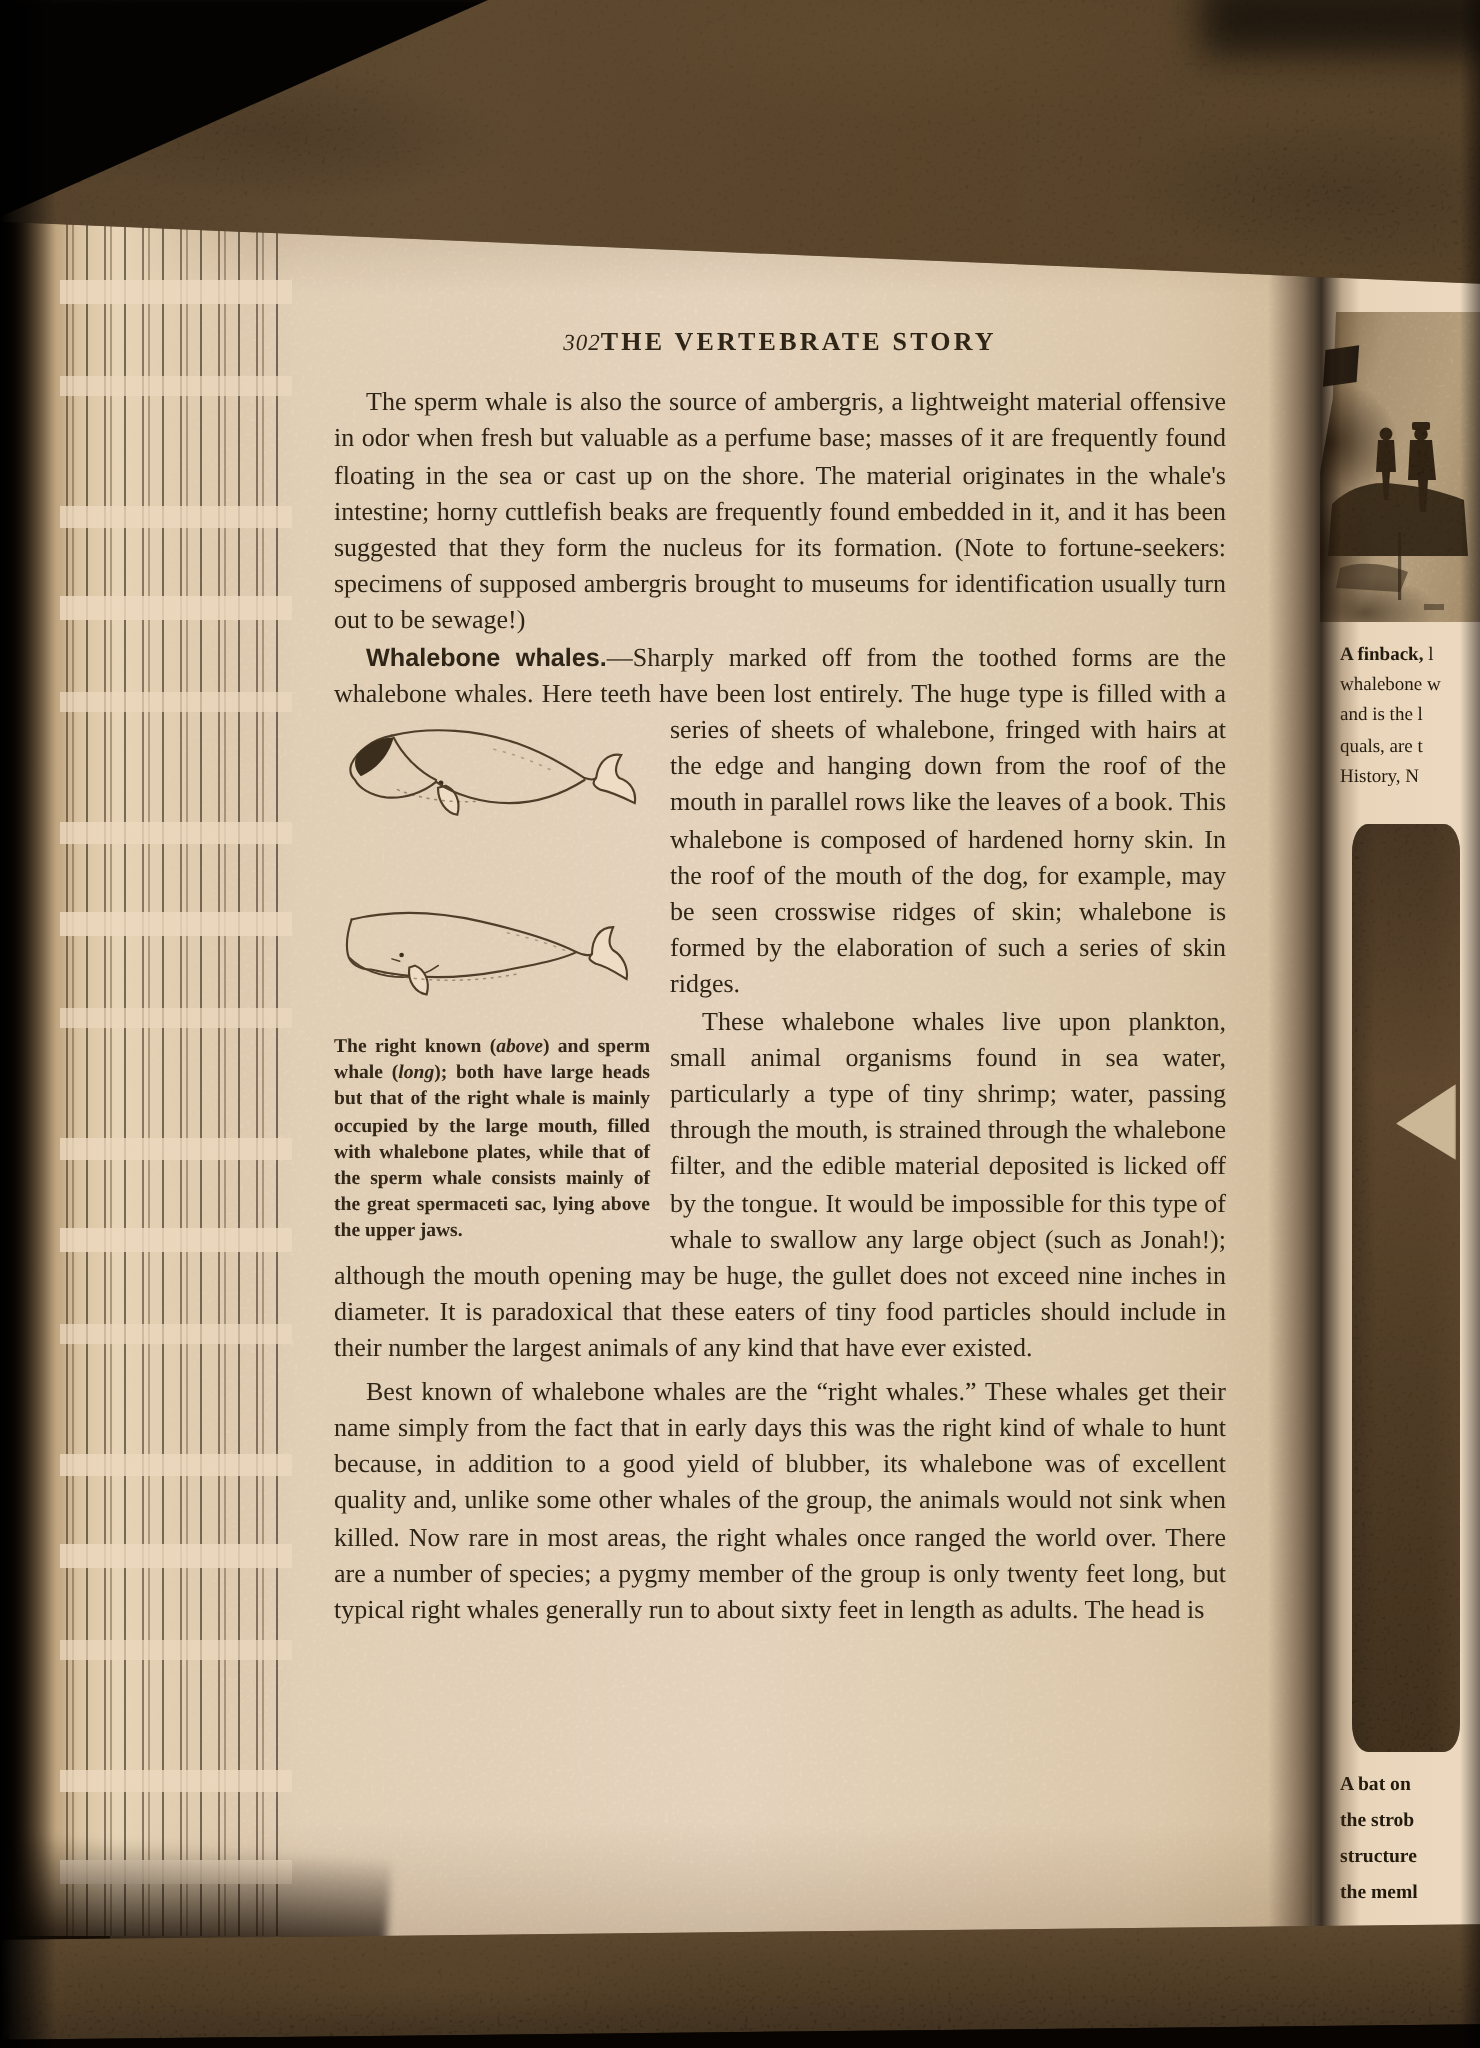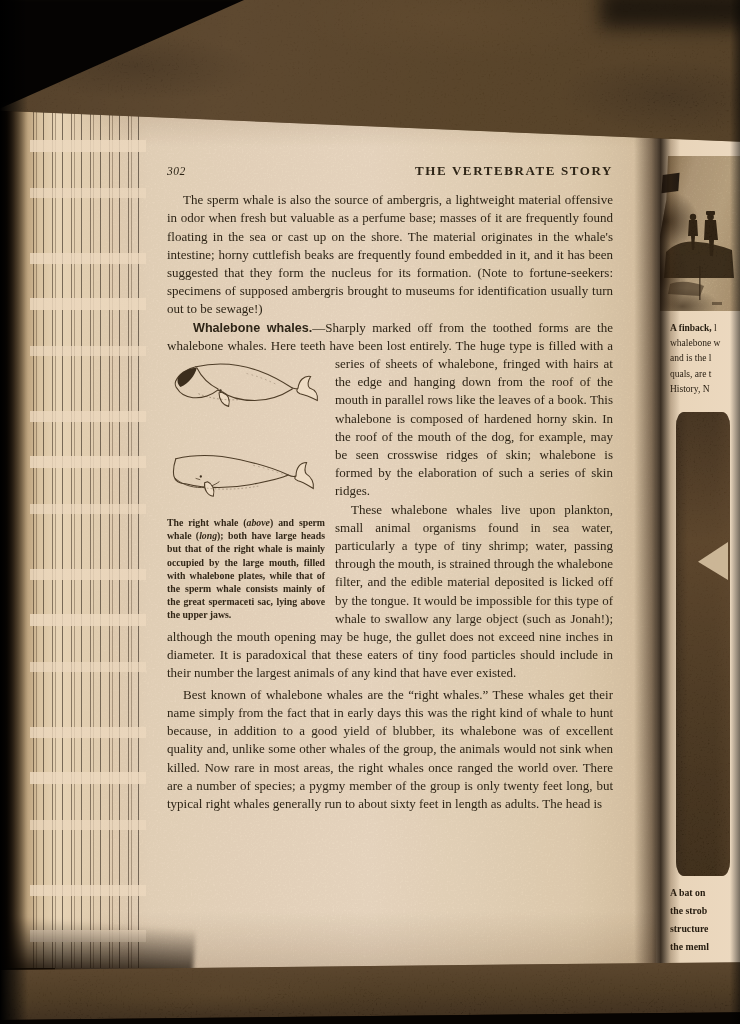--- a/index.html
+++ b/index.html
@@ -83,27 +83,27 @@
       rgba(238,220,196,0) 46px 82px, rgba(236,216,190,.7) 82px 92px,
       rgba(238,220,196,0) 92px 147px, rgba(236,216,190,.8) 147px 158px);
   }
 
   
   .content{
     position:absolute;left:112px;top:58px;width:446px;
     color:#2e2517;font-size:13px;line-height:18.2px;text-align:justify;
     text-rendering:optimizeLegibility;
   }
-  .head-row{display:flex;justify-content:space-between;align-items:baseline;}
+  .head-row{display:flex;justify-content:center;align-items:baseline;}
   .folio{font-style:italic;font-size:11.5px;letter-spacing:.5px;}
   .rhead{font-weight:bold;font-size:13px;letter-spacing:1.6px;}
   .para{margin:0;text-indent:16px;}
   .p1{margin-top:11px;}
   .p4{margin-top:3px;}
-  .lead{font-weight:bold;font-family:"Liberation Sans","DejaVu Sans",sans-serif;font-size:12.6px;margin-left:10px;}
+  .lead{font-weight:bold;font-family:"Liberation Sans","DejaVu Sans",sans-serif;font-size:12.6px;}
   .figblock{float:left;width:158px;margin:5px 10px 0 0;display:block;text-indent:0;}
   .whale{display:block;}
   .whale1{margin:2px 0 0 2px;}
   .whale2{margin:36px 0 0 2px;}
   .caption{
     display:block;margin-top:14px;font-size:9.8px;line-height:13.2px;
     font-weight:bold;color:#322718;text-align:justify;
   }
   .caption i{}
 
@@ -206,21 +206,21 @@
               <path d="M6,27 C12,33 22,37 34,37 C42,37 48,34 52,31" stroke-width=".9"></path>
               <circle cx="33" cy="25.5" r="1.2" fill="#3c2e1d" stroke="none"></circle>
               <path d="M28,27.5 l4,1.2" stroke-width=".8"></path>
               <path d="M40,31 C45,33 48,39 46,46 C40,45 36,39 37,32 Z" fill="#eedcc4"></path>
               <path d="M132,25 C132,17 136,11 143,11 C141,16 140,20 143,23 C148,26 151,32 150,38 C145,35 139,31 134,30 C130,28 130,27 132,25 Z" fill="#eedcc4"></path>
               <path d="M20,34 C42,40 70,40 95,35" stroke-dasharray="1 3" opacity=".45" stroke-width=".8"></path>
               <path d="M88,14 C102,17 114,21 122,25" stroke-dasharray="1 4" opacity=".35" stroke-width=".8"></path>
             </g>
           </svg>
 
-          <span class="caption"><span>The right whale (</span><i>above</i><span>) and sperm whale (</span><i>long</i><span>); both have large heads but that of the right whale is mainly occupied by the large mouth, filled with whalebone plates, while that of the sperm whale consists mainly of the great spermaceti sac, lying above the upper jaws.</span></span>
+          <span class="caption"><span>The right known (</span><i>above</i><span>) and sperm whale (</span><i>long</i><span>); both have large heads but that of the right whale is mainly occupied by the large mouth, filled with whalebone plates, while that of the sperm whale consists mainly of the great spermaceti sac, lying above the upper jaws.</span></span>
 
         </span><span>is filled with a series of sheets of whalebone, fringed with hairs at the edge and hanging down from the roof of the mouth in parallel rows like the leaves of a book. This whalebone is composed of hardened horny skin. In the roof of the mouth of the dog, for example, may be seen crosswise ridges of skin; whalebone is formed by the elaboration of such a series of skin ridges.</span></p>
 
       <p class="para">These whalebone whales live upon plankton, small animal organisms found in sea water, particularly a type of tiny shrimp; water, passing through the mouth, is strained through the whalebone filter, and the edible material deposited is licked off by the tongue. It would be impossible for this type of whale to swallow any large object (such as Jonah!); although the mouth opening may be huge, the gullet does not exceed nine inches in diameter. It is paradoxical that these eaters of tiny food particles should include in their number the largest animals of any kind that have ever existed.</p>
       <p class="para p4">Best known of whalebone whales are the “right whales.” These whales get their name simply from the fact that in early days this was the right kind of whale to hunt because, in addition to a good yield of blubber, its whalebone was of excellent quality and, unlike some other whales of the group, the animals would not sink when killed. Now rare in most areas, the right whales once ranged the world over. There are a number of species; a pygmy member of the group is only twenty feet long, but typical right whales generally run to about sixty feet in length as adults. The head is</p>
     </div>
   </div>
 
   <div class="stack">
     <div class="stack-lines"></div>

